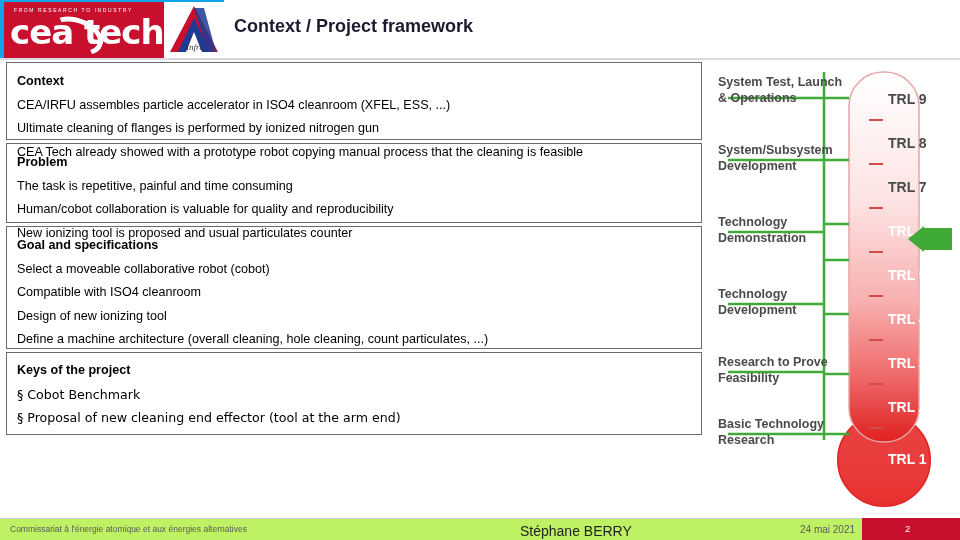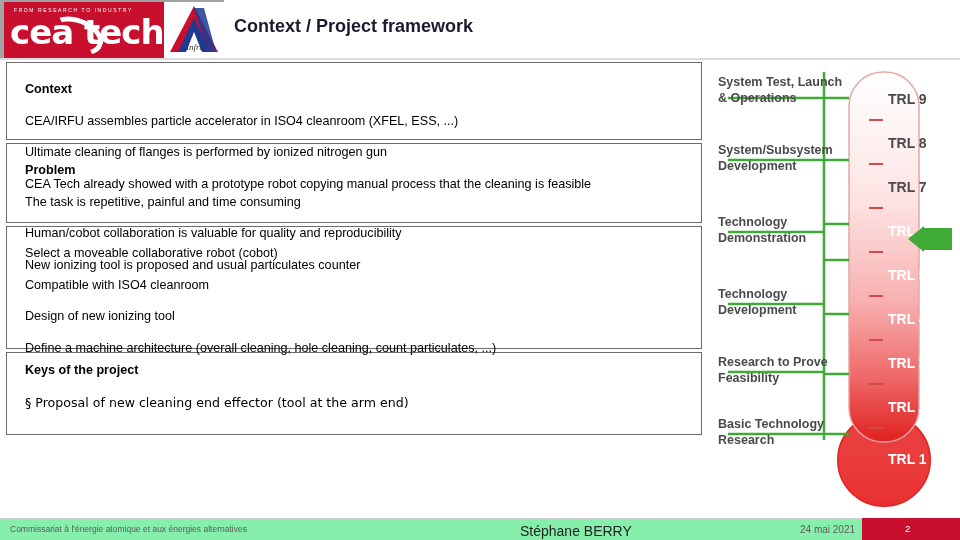--- a/index.html
+++ b/index.html
@@ -13,21 +13,21 @@
     background: #ffffff;
     overflow: hidden;
     position: relative;
   }
 
   
   .header {
     position: absolute;
     left: 0; top: 0;
     width: 960px; height: 60px;
-    background: #a3a3a3;
+    background: #0ea5e9;
   }
   .header-bar {
     position: absolute;
     left: 224px; top: 0;
     width: 736px; height: 60px;
     background: #ffffff;
   }
   .logo-block {
     position: absolute;
     left: 4px; top: 2px;
@@ -100,21 +100,21 @@
     width: 696px;
   }
   .box {
     border: 1px solid #6b6b6b;
     background: #ffffff;
     box-sizing: border-box;
     padding: 5px 6px 6px 6px;
     margin-bottom: 3px;
   }
   .box p {
-    margin: 12px;
+    margin: 4px;
     font-size: 12.6px;
     line-height: 19.5px;
     color: #000000;
     white-space: nowrap;
   }
   .box p.bold {
     font-weight: bold;
   }
   .box p.spacer-top {
     margin-top: 3px;
@@ -143,21 +143,21 @@
     position: absolute;
     left: 908px; top: 226px;
     width: 44px; height: 26px;
   }
 
   
   .footer {
     position: absolute;
     left: 0; top: 518px;
     width: 960px; height: 22px;
-    background: #86efac;
+    background: #bef264;
     border-top: 1px solid #d0d0d8;
   }
   .footer-left {
     position: absolute;
     left: 10px; top: 5px;
     font-size: 8.5px;
     color: #5a5a5a;
     font-family: "Liberation Sans", sans-serif;
   }
   .footer-center {
@@ -220,29 +220,31 @@
   </div>
 
   <div class="box" id="box-problem">
     <p class="bold">Problem</p>
     <p>The task is repetitive, painful and time consuming</p>
     <p>Human/cobot collaboration is valuable for quality and reproducibility</p>
     <p>New ionizing tool is proposed and usual particulates counter</p>
   </div>
 
   <div class="box" id="box-goal">
+    <p class="bold">Goal and specifications</p>
     <p>Select a moveable collaborative robot (cobot)</p>
     <p>Compatible with ISO4 cleanroom</p>
     <p>Design of new ionizing tool</p>
     <p>Define a machine architecture (overall cleaning, hole cleaning, count particulates, ...)</p>
   </div>
 
 
   <div class="box" id="box-keys">
     <p class="bold spacer-top">Keys of the project</p>
+    <p class="bullet">§ Cobot Benchmark</p>
     <p class="bullet">§ Proposal of new cleaning end effector (tool at the arm end)</p>
   </div>
 
 </div>
 
 <div class="trl-panel">
   <svg class="trl-svg" width="248" height="452" viewBox="0 0 248 452">
     <defs>
       <linearGradient id="thermoGrad" x1="0" y1="0" x2="0" y2="1">
         <stop offset="0%" stop-color="#ffffff"></stop>

